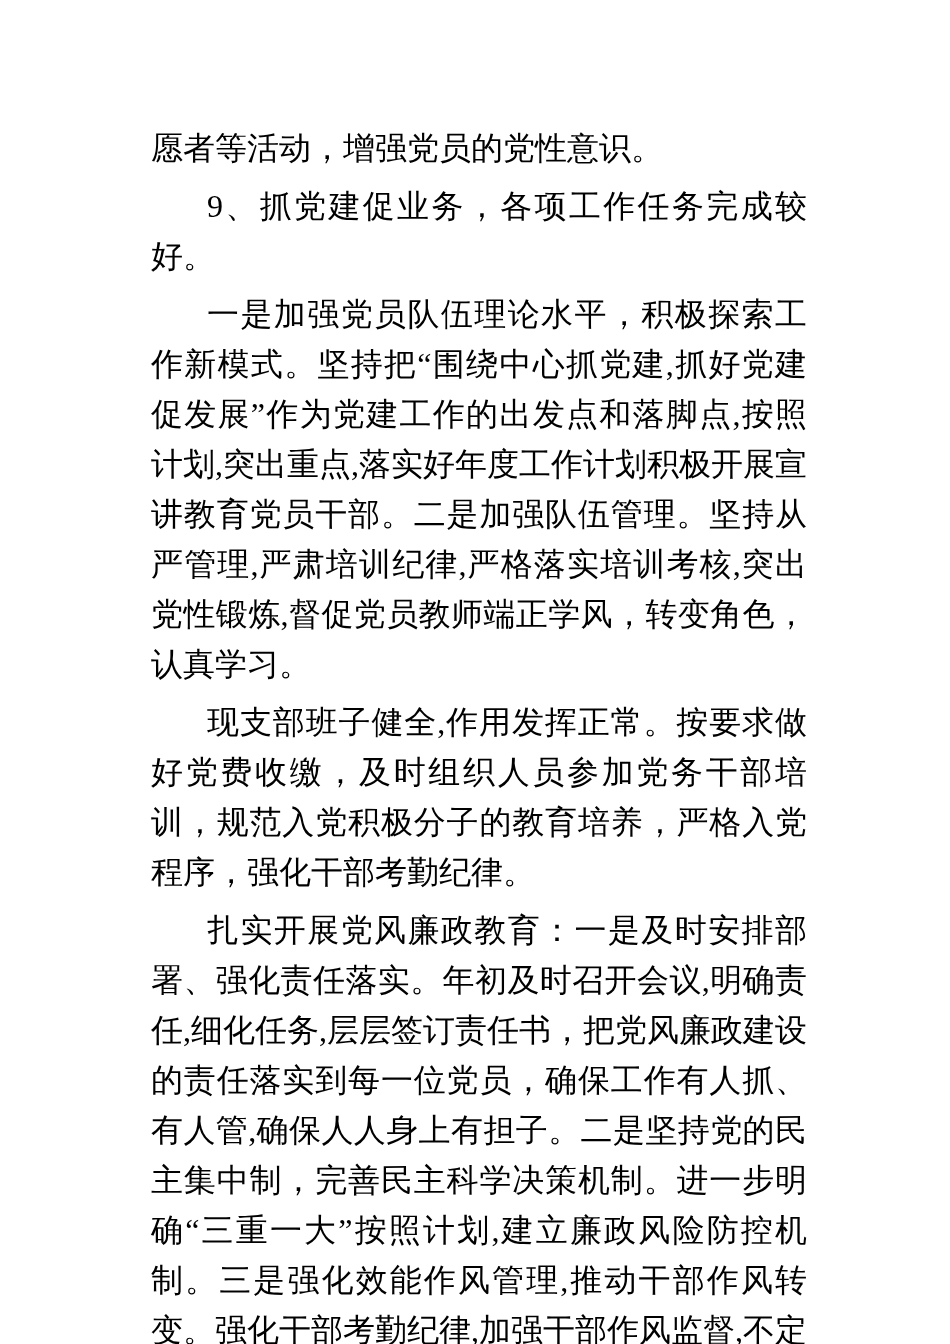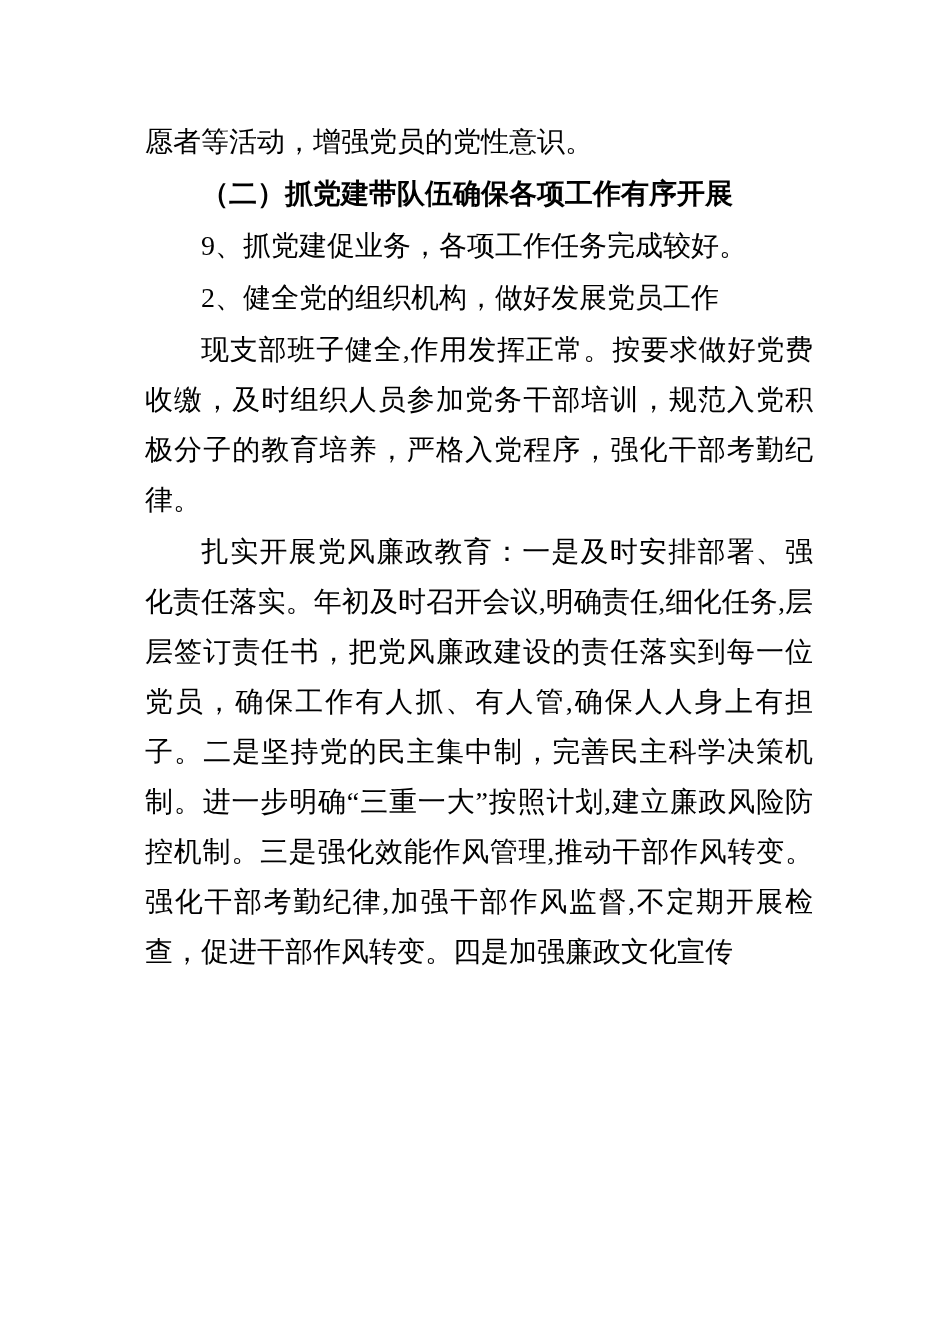--- a/index.html
+++ b/index.html
@@ -16,23 +16,23 @@
     font-family: "Liberation Serif", "DejaVu Serif", serif;
     color: #000000;
   }
   .text-block {
     position: absolute;
     left: 143px;
     top: 115px;
     width: 672px;
   }
   .para {
-    margin: 2px;
+    margin: 8px;
     padding: 0;
-    font-size: 28px;
+    font-size: 32px;
     line-height: 50px;
     text-align: justify;
     text-justify: inter-ideograph;
     word-break: break-all;
     overflow-wrap: break-word;
     color: #000000;
   }
   .para.indent {
     text-indent: 56px;
   }
@@ -41,26 +41,25 @@
   }
 </style>
 </head>
 <body>
 
 <div class="page">
   <div class="text-block">
 
     <p class="para">愿者等活动，增强党员的党性意识。</p>
 
-    <p class="para heading indent">（二）抓党建带队伍确保各项工作有序开展</p>
 
     <p class="para indent">9、抓党建促业务，各项工作任务完成较好。</p>
 
+    <p class="para indent">一是加强党员队伍理论水平，积极探索工作新模式。坚持把“围绕中心抓党建,抓好党建促发展”作为党建工作的出发点和落脚点,按照计划,突出重点,落实好年度工作计划积极开展宣讲教育党员干部。二是加强队伍管理。坚持从严管理,严肃培训纪律,严格落实培训考核,突出党性锻炼,督促党员教师端正学风，转变角色，认真学习。</p>
 
-    <p class="para indent">2、健全党的组织机构，做好发展党员工作</p>
 
     <p class="para indent">现支部班子健全,作用发挥正常。按要求做好党费收缴，及时组织人员参加党务干部培训，规范入党积极分子的教育培养，严格入党程序，强化干部考勤纪律。</p>
 
 
     <p class="para indent">扎实开展党风廉政教育：一是及时安排部署、强化责任落实。年初及时召开会议,明确责任,细化任务,层层签订责任书，把党风廉政建设的责任落实到每一位党员，确保工作有人抓、有人管,确保人人身上有担子。二是坚持党的民主集中制，完善民主科学决策机制。进一步明确“三重一大”按照计划,建立廉政风险防控机制。三是强化效能作风管理,推动干部作风转变。强化干部考勤纪律,加强干部作风监督,不定期开展检查，促进干部作风转变。四是加强廉政文化宣传</p>
 
   </div>
 </div>
 
 </body></html>

